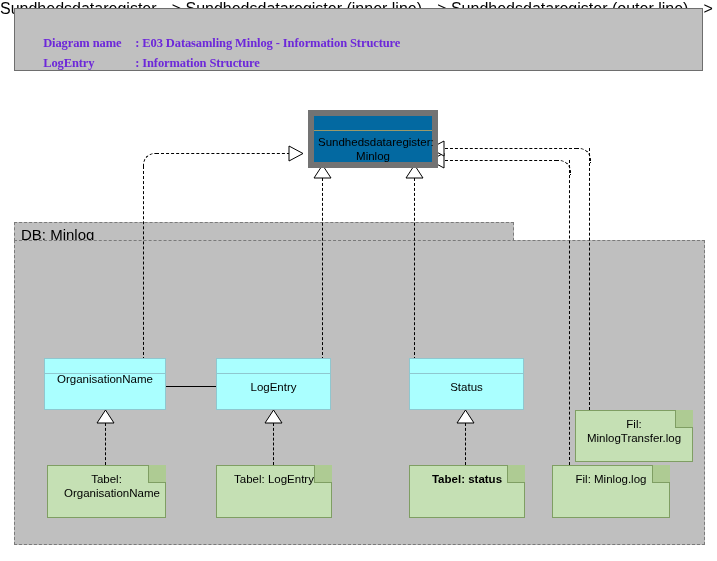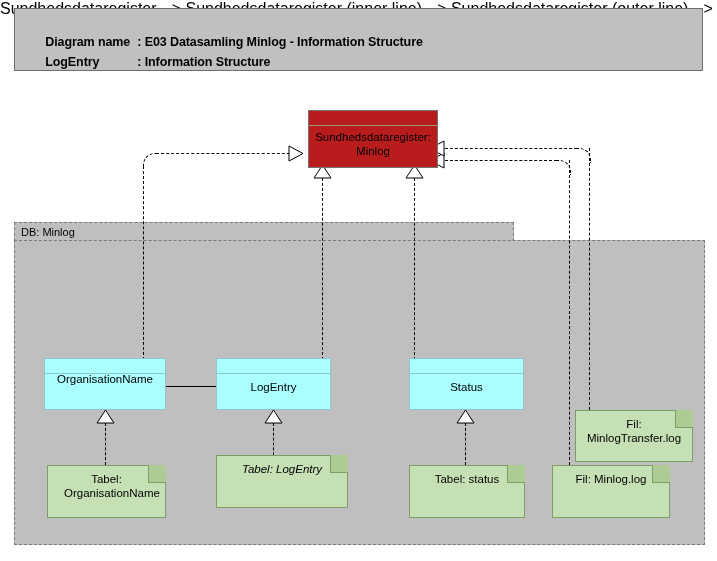--- a/index.html
+++ b/index.html
@@ -7,52 +7,52 @@
        font-family:"Liberation Sans","DejaVu Sans",sans-serif;}
 
   #canvas{position:absolute;left:0;top:0;width:717px;height:561px;}
 
   
   .header-box{
     position:absolute;left:14px;top:8px;width:689px;height:63px;
     background:#c0c0c0;border:1px solid #6e6e6e;box-sizing:border-box;
   }
   .header-line{
-    position:absolute;left:10px;font-weight:bold;font-size:12.5px;color:#000000;
-    white-space:pre;letter-spacing:-0.1px;
+    position:absolute;left:10px;font-weight:bold;font-size:12.5px;color:#6d28d9;
+    white-space:pre;letter-spacing:-0.1px;font-family:Liberation Serif, serif;
   }
   .header-line.l1{top:12px;}
   .header-line.l2{top:32px;}
   .hl-key{display:inline-block;width:92px;}
 
   
   .group-tab{
     position:absolute;left:14px;top:222px;width:500px;height:19px;
     background:#bfbfbf;border:1px dashed #7a7a7a;border-bottom:none;
     box-sizing:border-box;
   }
   .group-tab-label{
-    position:absolute;left:6px;top:3px;font-size:11px;color:#000;white-space:nowrap;
+    position:absolute;left:6px;top:3px;font-size:15px;color:#000;white-space:nowrap;
   }
   .group-body{
     position:absolute;left:14px;top:240px;width:691px;height:305px;
     background:#bfbfbf;border:1px dashed #7a7a7a;box-sizing:border-box;
   }
 
   
   .node{position:absolute;box-sizing:border-box;}
 
   .node .title{
     position:absolute;left:0;right:0;
     text-align:center;font-size:11.5px;color:#000;line-height:14px;
   }
 
   
   .node.obj{
-    background:#b91c1c;border:1px solid #737373;
+    background:#0369a1;border:6px solid #737373;
   }
   .node.obj .band{
     position:absolute;left:0;top:0;right:0;height:15px;
     border-bottom:1px solid #9a9a6a;box-sizing:border-box;
   }
 
   
   .node.data{
     background:#aaffff;border:1px solid #8fc7cf;
   }
@@ -203,28 +203,28 @@
     <div class="band"></div>
     <div class="title" style="top:21px;">LogEntry</div>
   </div>
 
   
   <div class="node artifact" style="left:47px;top:465px;width:119px;height:53px;">
     <div class="dogear"></div>
     <div class="title" style="top:6px;padding:0 16px;">Tabel: OrganisationName</div>
   </div>
 
-  <div class="node artifact" style="left:216px;top:455px;width:132px;height:53px;font-style:italic;">
+  <div class="node artifact" style="left:216px;top:465px;width:116px;height:53px;">
     <div class="dogear"></div>
     <div class="title" style="top:6px;padding:0 4px;">Tabel: LogEntry</div>
   </div>
 
   <div class="node artifact" style="left:409px;top:465px;width:116px;height:53px;">
     <div class="dogear"></div>
-    <div class="title" style="top:6px;padding:0 4px;">Tabel: status</div>
+    <div class="title" style="top:6px;padding:0 4px;font-weight:bold;">Tabel: status</div>
   </div>
 
   <div class="node artifact" style="left:575px;top:410px;width:118px;height:52px;">
     <div class="dogear"></div>
     <div class="title" style="top:6px;padding:0 3px;">Fil: MinlogTransfer.log</div>
   </div>
 
   <div class="node artifact" style="left:552px;top:465px;width:118px;height:53px;">
     <div class="dogear"></div>
     <div class="title" style="top:6px;padding:0 16px;">Fil: Minlog.log</div>

